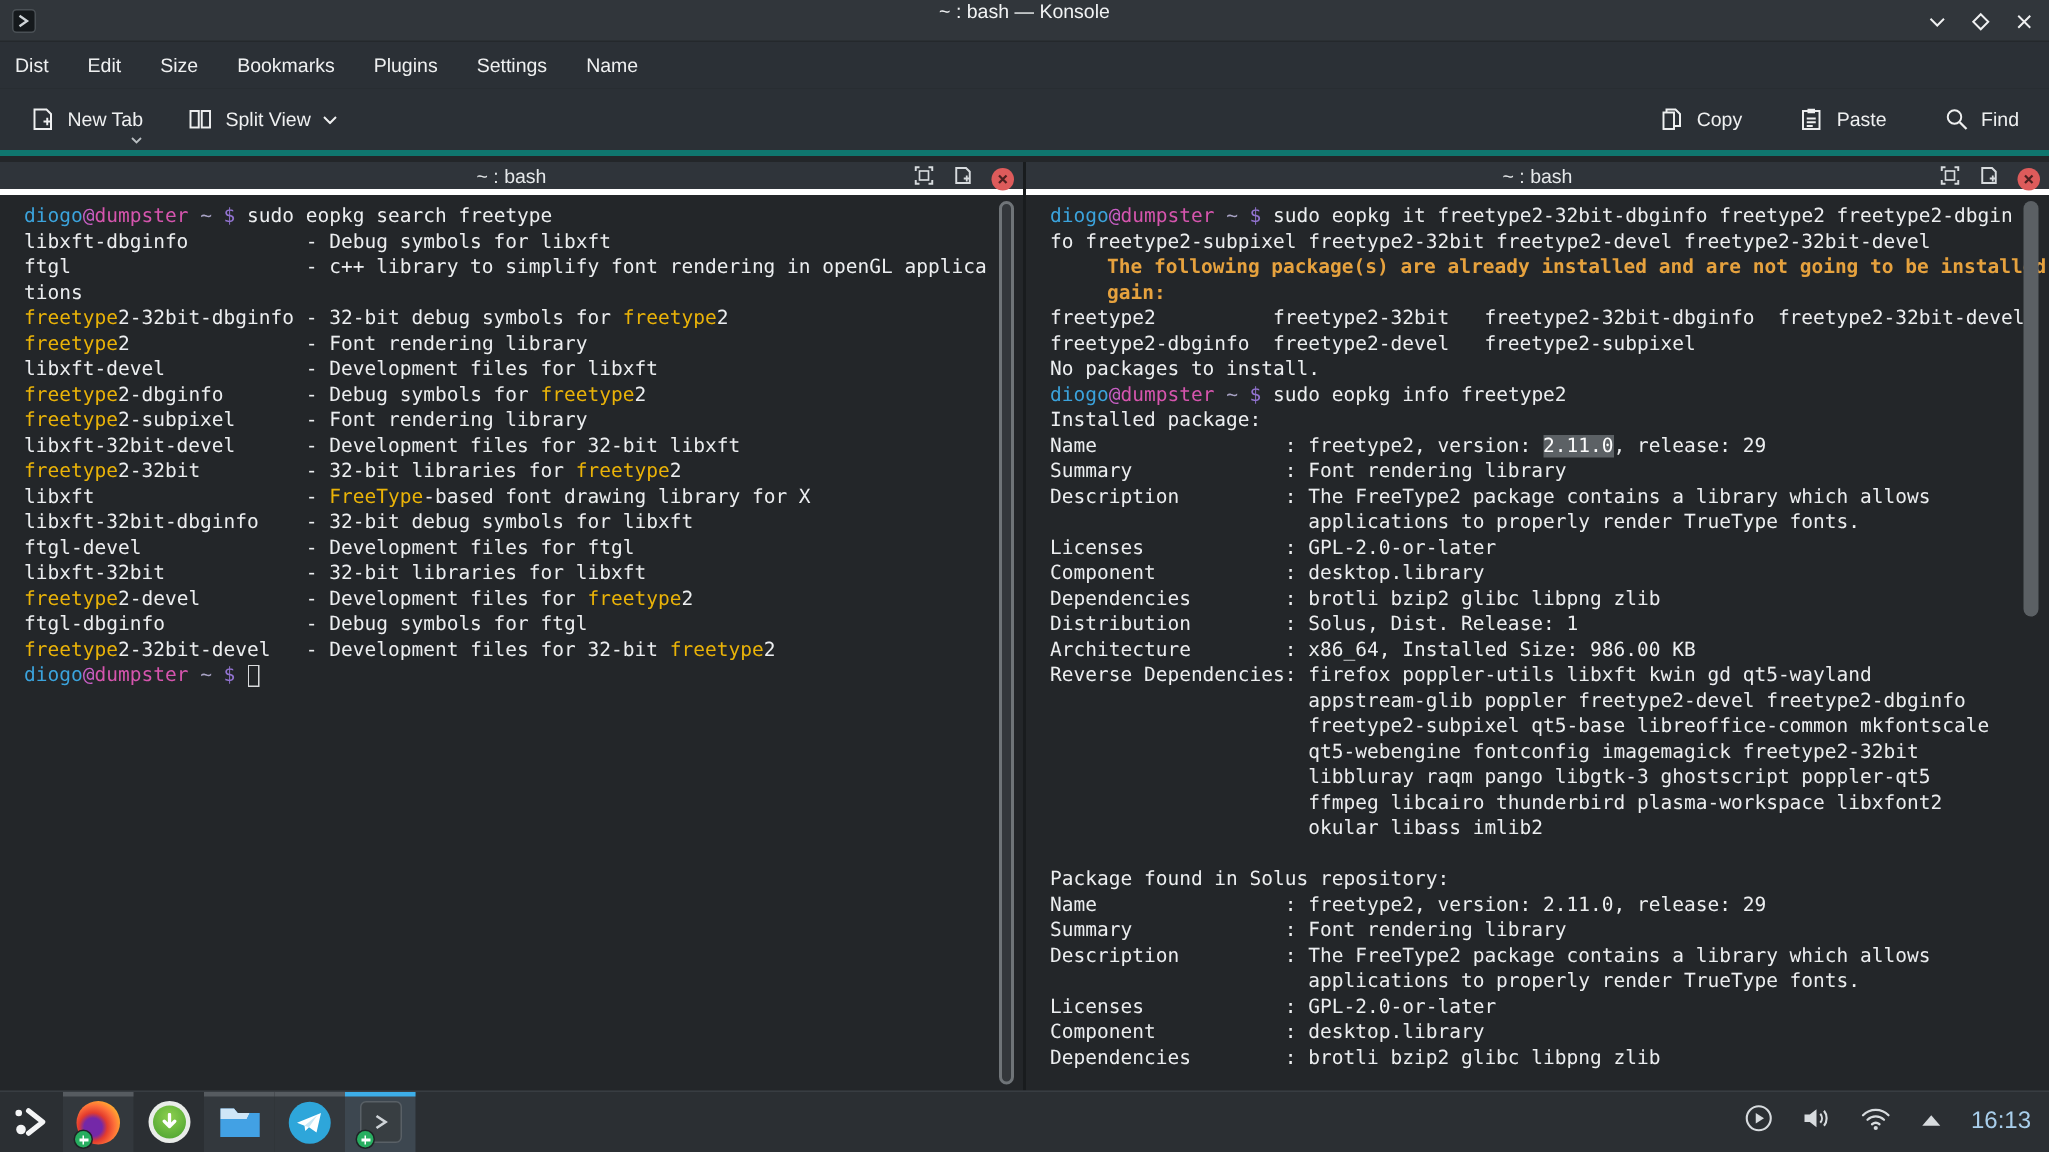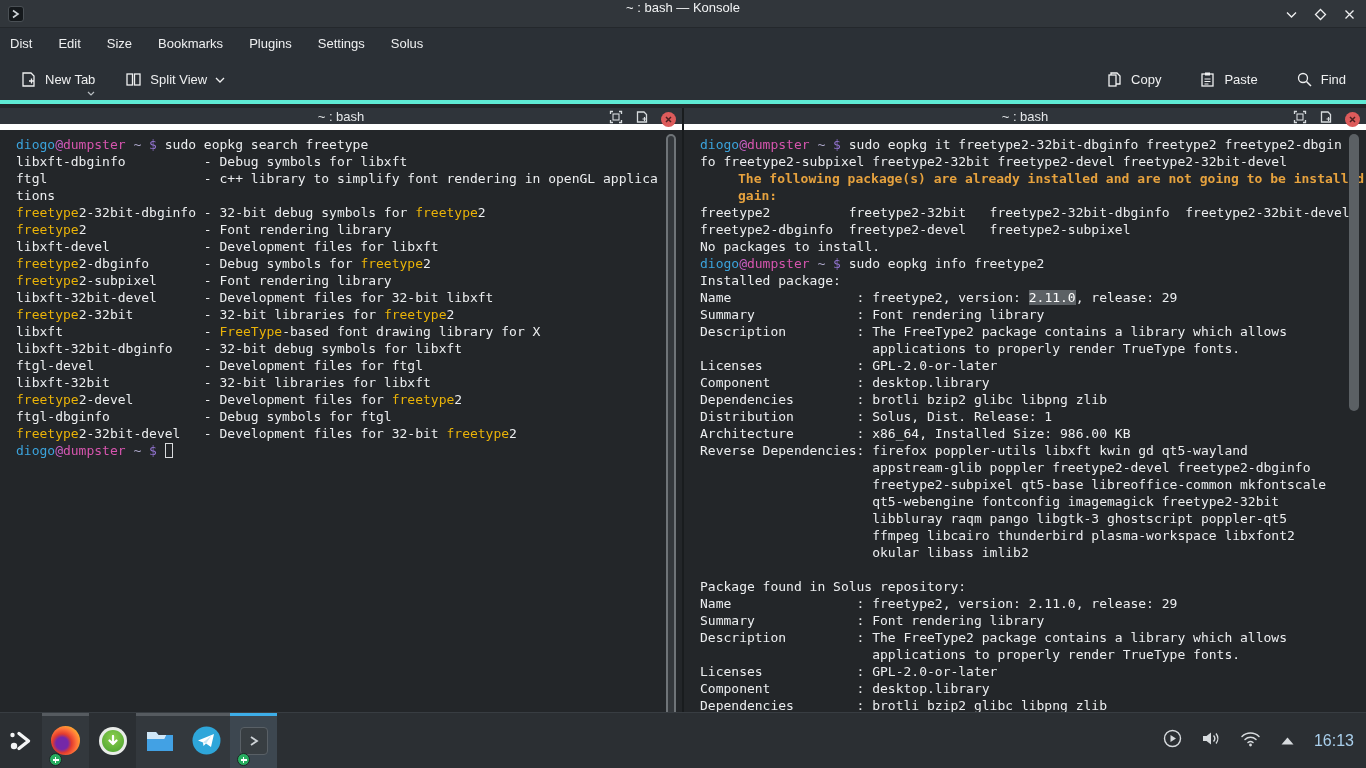--- a/index.html
+++ b/index.html
@@ -15,34 +15,34 @@
     background:#15191c; border:1px solid #4a5055; display:flex; align-items:center; justify-content:center; }
   .title { flex:1; text-align:center; color:#f2f4f5; font-size:13px; }
   .win-controls { position:absolute; right:10px; top:0; height:28px; display:flex; align-items:center; gap:16px; }
   .win-controls svg { display:block; }
 
   .menubar { position:absolute; left:0; top:28px; width:100%; height:31px; background:#2b3036;
     display:flex; align-items:center; padding-left:10px; gap:26px; }
   .menu-item { color:#eff0f1; font-size:13px; cursor:default; }
 
   .toolbar { position:absolute; left:0; top:59px; width:100%; height:45px; background:#2b3036;
-    display:flex; align-items:center; padding:0 14px; border-bottom:4px solid #5eead4; }
+    display:flex; align-items:center; padding:0 14px; border-bottom:4px solid #0f766e; }
   .tb-btn { display:flex; align-items:center; gap:8px; color:#eff0f1; font-size:13px; padding:6px 6px; position:relative; }
   .tb-btn svg { display:block; }
   .tb-left { display:flex; gap:18px; }
   .tb-right { margin-left:auto; display:flex; gap:26px; }
   .mini-caret { position:absolute; bottom:-2px; right:6px; }
 
   
   .panes { position:absolute; left:0; top:108px; width:100%; height:619px; display:flex; }
   .pane { position:relative; height:100%; }
   .pane-left { width:682px; }
   .pane-right { width:684px; border-left:2px solid #191c1e; }
   .pane-head { position:absolute; left:0; top:0; right:0; height:22px; background:#2f343a;
-    border-bottom:6px solid #ffffff; display:flex; align-items:center; }
+    border-bottom:4px solid #ffffff; display:flex; align-items:center; }
   .pane-title { flex:1; text-align:center; color:#e4e7e9; font-size:13px; }
   .pane-head-icons { position:absolute; right:6px; top:0; height:22px; display:flex; align-items:center; gap:12px; }
   .close-circle { width:15px; height:15px; border-radius:50%; background:#dd5b5b;
     display:flex; align-items:center; justify-content:center; }
 
   .pane-term { position:absolute; left:0; top:22px; right:0; bottom:0; background:#232629;
     padding:6px 18px 0 16px; overflow:hidden; }
   .pane-term pre { font-family:"DejaVu Sans Mono", monospace; font-size:13px; line-height:17px;
     color:#eceef0; white-space:pre; }
   .t-line { height:17px; }
@@ -59,21 +59,21 @@
   .cur{ box-shadow:inset 0 0 0 1px #d9dbdd; }
 
   .scrollbar { position:absolute; top:4px; bottom:4px; width:10px; }
   .pane-left  .scrollbar { right:6px; }
   .pane-right .scrollbar { right:7px; }
   .sb-thumb { position:absolute; left:0; width:10px; border-radius:5px; }
   .sb-full { top:0; height:100%; background:#33373b; border:2px solid #6f7478; }
   .sb-part { top:0; height:47%; background:#5b6064; }
 
   
-  .taskbar { position:absolute; left:0; bottom:0; width:1366px; height:56px; background:#2b2f33;
+  .taskbar { position:absolute; left:0; bottom:0; width:1366px; height:41px; background:#2b2f33;
     border-top:1px solid #383d42; display:flex; align-items:stretch; }
   .launcher { width:42px; display:flex; align-items:center; justify-content:center; }
   .task { position:relative; width:47px; display:flex; align-items:center; justify-content:center; }
   .task.open { background:#33383d; }
   .task.open .stripe { position:absolute; top:0; left:0; right:0; height:3px; background:#565b60; }
   .task.active { background:#3d4750; }
   .task.active .stripe { position:absolute; top:0; left:0; right:0; height:3px; background:#3daee9; }
   .badge { position:absolute; bottom:2px; left:7px; width:13px; height:13px; border-radius:50%;
     background:#27ae60; border:1px solid #1f2326; }
   .badge::before { content:""; position:absolute; left:2.5px; top:5px; width:6px; height:1.6px; background:#fff; }
@@ -121,21 +121,21 @@
       </span>
     </div>
 
     <div class="menubar">
       <span class="menu-item">Dist</span>
       <span class="menu-item">Edit</span>
       <span class="menu-item">Size</span>
       <span class="menu-item">Bookmarks</span>
       <span class="menu-item">Plugins</span>
       <span class="menu-item">Settings</span>
-      <span class="menu-item">Solus</span>
+      <span class="menu-item">Name</span>
     </div>
 
     <div class="toolbar">
       <div class="tb-left">
         <div class="tb-btn">
           <span>
             <svg width="17" height="17" viewBox="0 0 17 17">
                 <path d="M3 2 h8 l3 3 v10 h-11 z" fill="none" stroke="#eff0f1" stroke-width="1.3"></path>
                 <path d="M9 10 h5 M11.5 7.5 v5" stroke="#eff0f1" stroke-width="1.3"></path>
               </svg>

